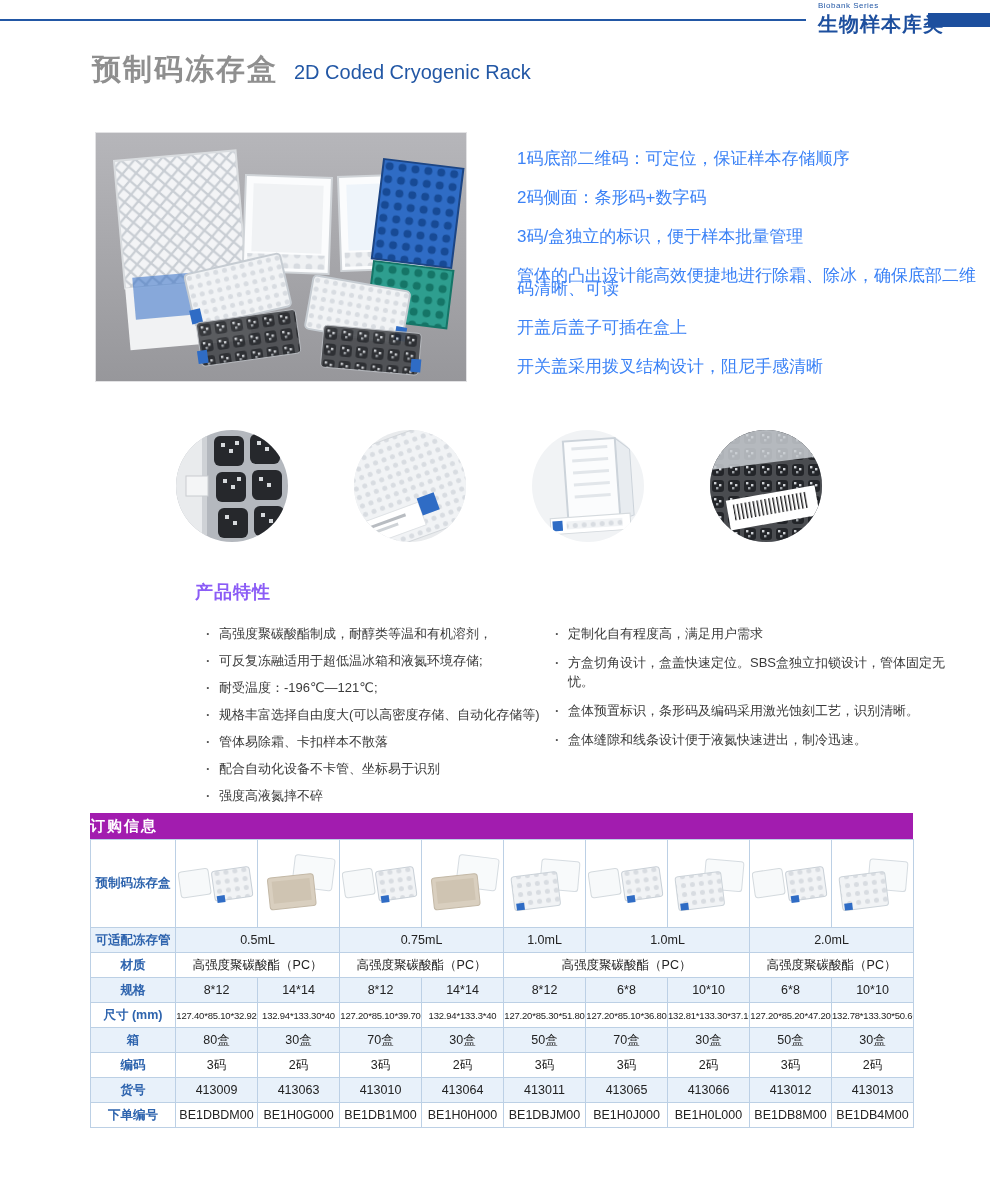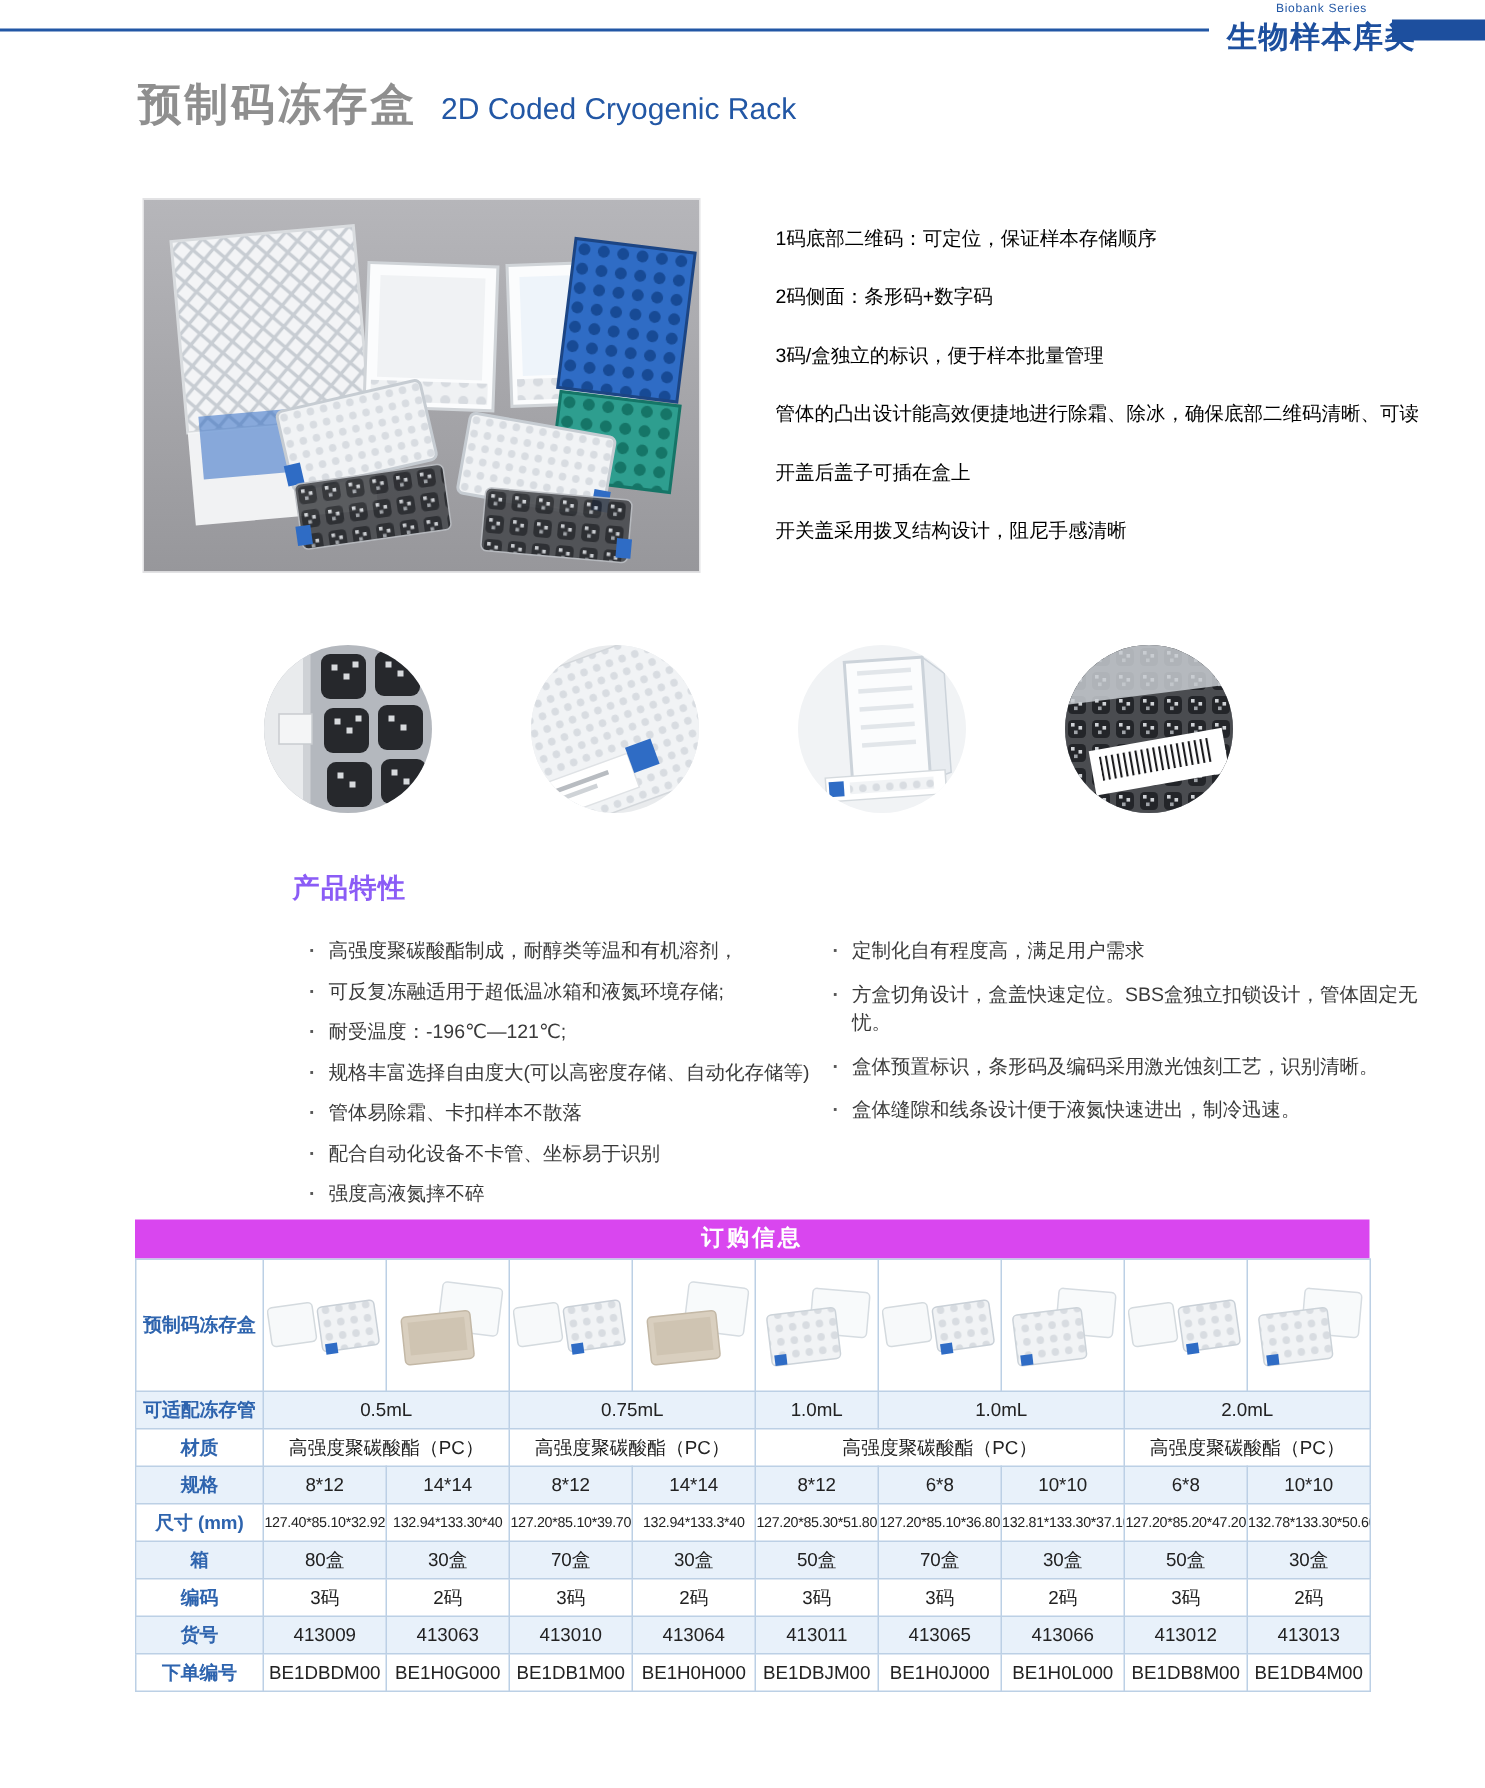--- a/index.html
+++ b/index.html
@@ -2,53 +2,53 @@
 <html><head>
 <meta charset="utf-8">
 <style>
   html,body{margin:0;padding:0;background:#ffffff;}
   body{font-family:"Liberation Sans","DejaVu Sans",sans-serif;color:#333;}
   .page{position:relative;width:990px;height:1192px;background:#fff;overflow:hidden;}
 
   
   .top-line{position:absolute;left:0;top:19px;width:806px;height:2px;background:#2257a5;}
   .brand{position:absolute;left:818px;top:1px;}
-  .brand-en{font-size:8px;color:#2257a5;letter-spacing:.5px;text-align:center;}
+  .brand-en{font-size:8px;color:#2257a5;letter-spacing:.5px;}
   .brand-zh{font-size:20px;font-weight:bold;color:#1d4f9e;letter-spacing:1px;margin-top:1px;}
   .top-bar{position:absolute;left:928px;top:13px;width:62px;height:14px;background:#1d4f9e;}
 
   
   .title{position:absolute;left:92px;top:50px;display:flex;align-items:baseline;}
   .title-zh{font-size:29px;font-weight:bold;color:#8f8f8f;letter-spacing:2px;}
   .title-en{font-size:20px;color:#2257a5;margin-left:16px;}
 
   
   .photo{position:absolute;left:95px;top:132px;width:372px;height:250px;border:1px solid #e2e2e4;box-sizing:border-box;}
   .photo svg{display:block;}
 
   
   .intro{position:absolute;left:517px;top:152px;width:470px;}
-  .intro p{margin:0 0 26px 0;font-size:13px;line-height:13px;color:#000000;}
+  .intro p{margin:0 0 26px 0;font-size:17px;line-height:13px;color:#3b82f6;}
 
   
   .circle{position:absolute;top:430px;width:112px;height:112px;border-radius:50%;overflow:hidden;}
   .c1{left:176px;} .c2{left:354px;} .c3{left:532px;} .c4{left:710px;}
 
   
   .feat-head{position:absolute;left:195px;top:580px;font-size:18px;font-weight:bold;color:#8b5cf6;letter-spacing:1px;}
   .feat{position:absolute;top:608px;margin:16px;padding:0;list-style:none;font-size:13px;color:#3a3a3a;}
   .feat-left{left:190px;width:345px;}
   .feat-right{left:539px;width:398px;}
   .feat li{position:relative;padding-left:13px;margin-bottom:8px;line-height:19px;}
   .feat-right li{margin-bottom:10px;}
   .feat li::before{content:"\00B7";position:absolute;left:0;top:0;font-weight:bold;color:#555;}
 
   
   .order{position:absolute;left:90px;top:813px;width:823px;}
-  .order-head{height:26px;line-height:26px;background:#d946ef;color:#fff;font-size:15px;font-weight:bold;text-align:center;letter-spacing:2px;}
+  .order-head{height:26px;line-height:26px;background:#a21caf;color:#fff;font-size:15px;font-weight:bold;text-align:left;letter-spacing:2px;}
   table.ot{border-collapse:collapse;table-layout:fixed;width:823px;border:1px solid #b9cfe4;}
   table.ot col.lab{width:85px;}
   table.ot col.c{width:82px;}
   table.ot th,table.ot td{border:1px solid #bcd0e5;text-align:center;vertical-align:middle;padding:0;overflow:hidden;white-space:nowrap;}
   table.ot th{color:#2e64ae;font-size:12.5px;font-weight:bold;}
   table.ot td{font-size:12.5px;color:#222;}
   tr.r-img{height:88px;background:#fff;}
   tr.r25{height:25px;border-radius:11px;}
   tr.alt{background:#e8f1fa;}
   tr.r-size td{font-size:9.5px;letter-spacing:-0.2px;}

